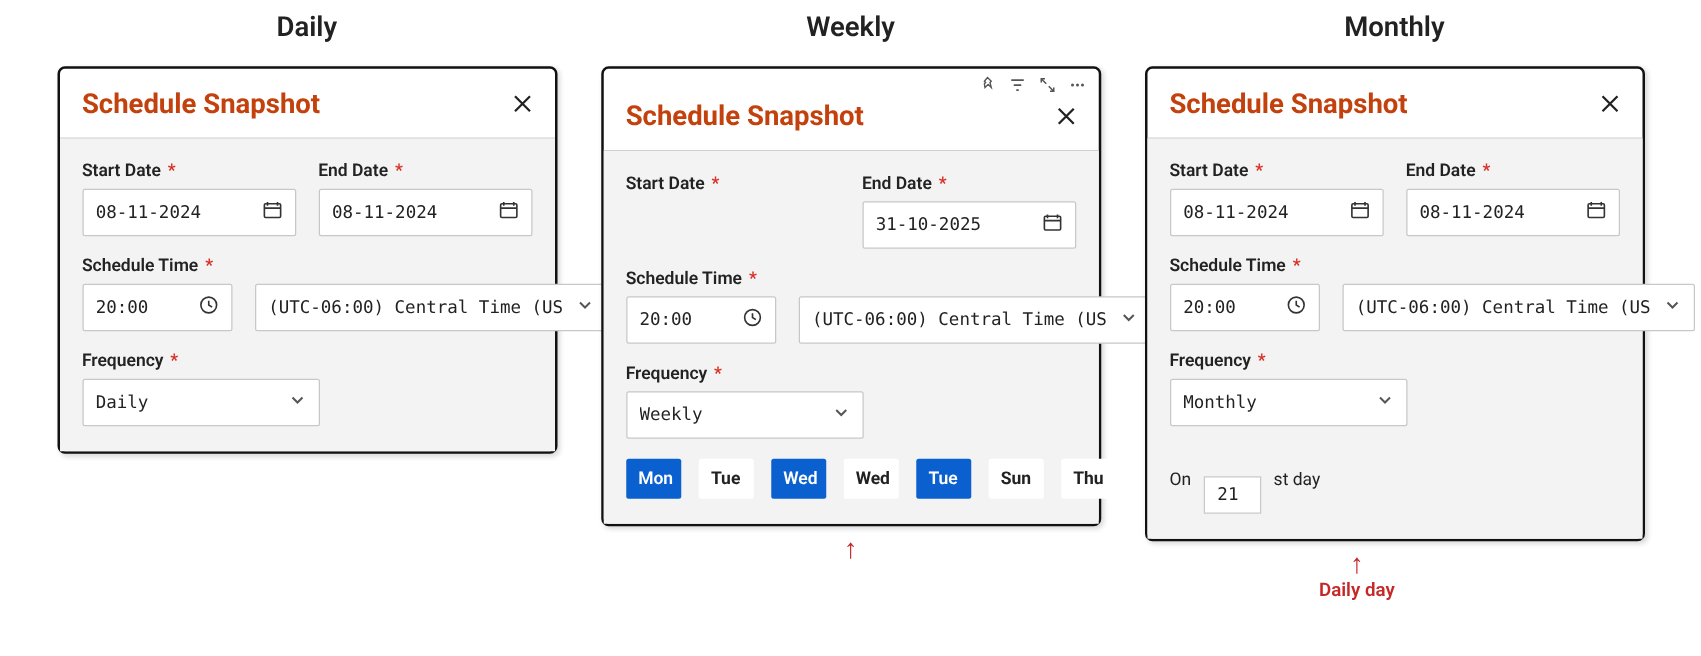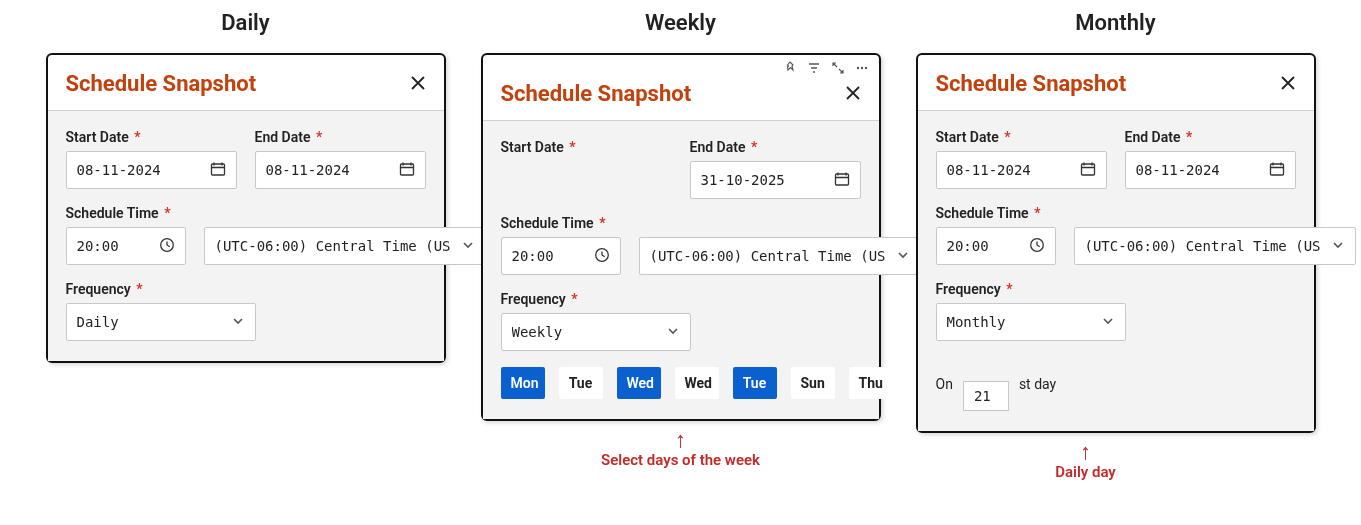--- a/index.html
+++ b/index.html
@@ -323,21 +323,20 @@
             <div class="chip">Wed</div>
             <div class="chip sel">Tue</div>
             <div class="chip">Sun</div>
             <div class="chip">Thu</div>
           </div>
         </div>
       </div>
     </div>
     <div class="annot">
       <span class="arrow">↑</span>
-      <span>Select days of the week</span>
     </div>
   </div>
 
   <div class="col">
     <div class="section-title">Monthly</div>
     <div class="card">
       <div class="card-header">
         <div class="card-title">Schedule Snapshot</div>
         <div class="close-x">
           <svg width="16" height="16" viewBox="0 0 16 16">

